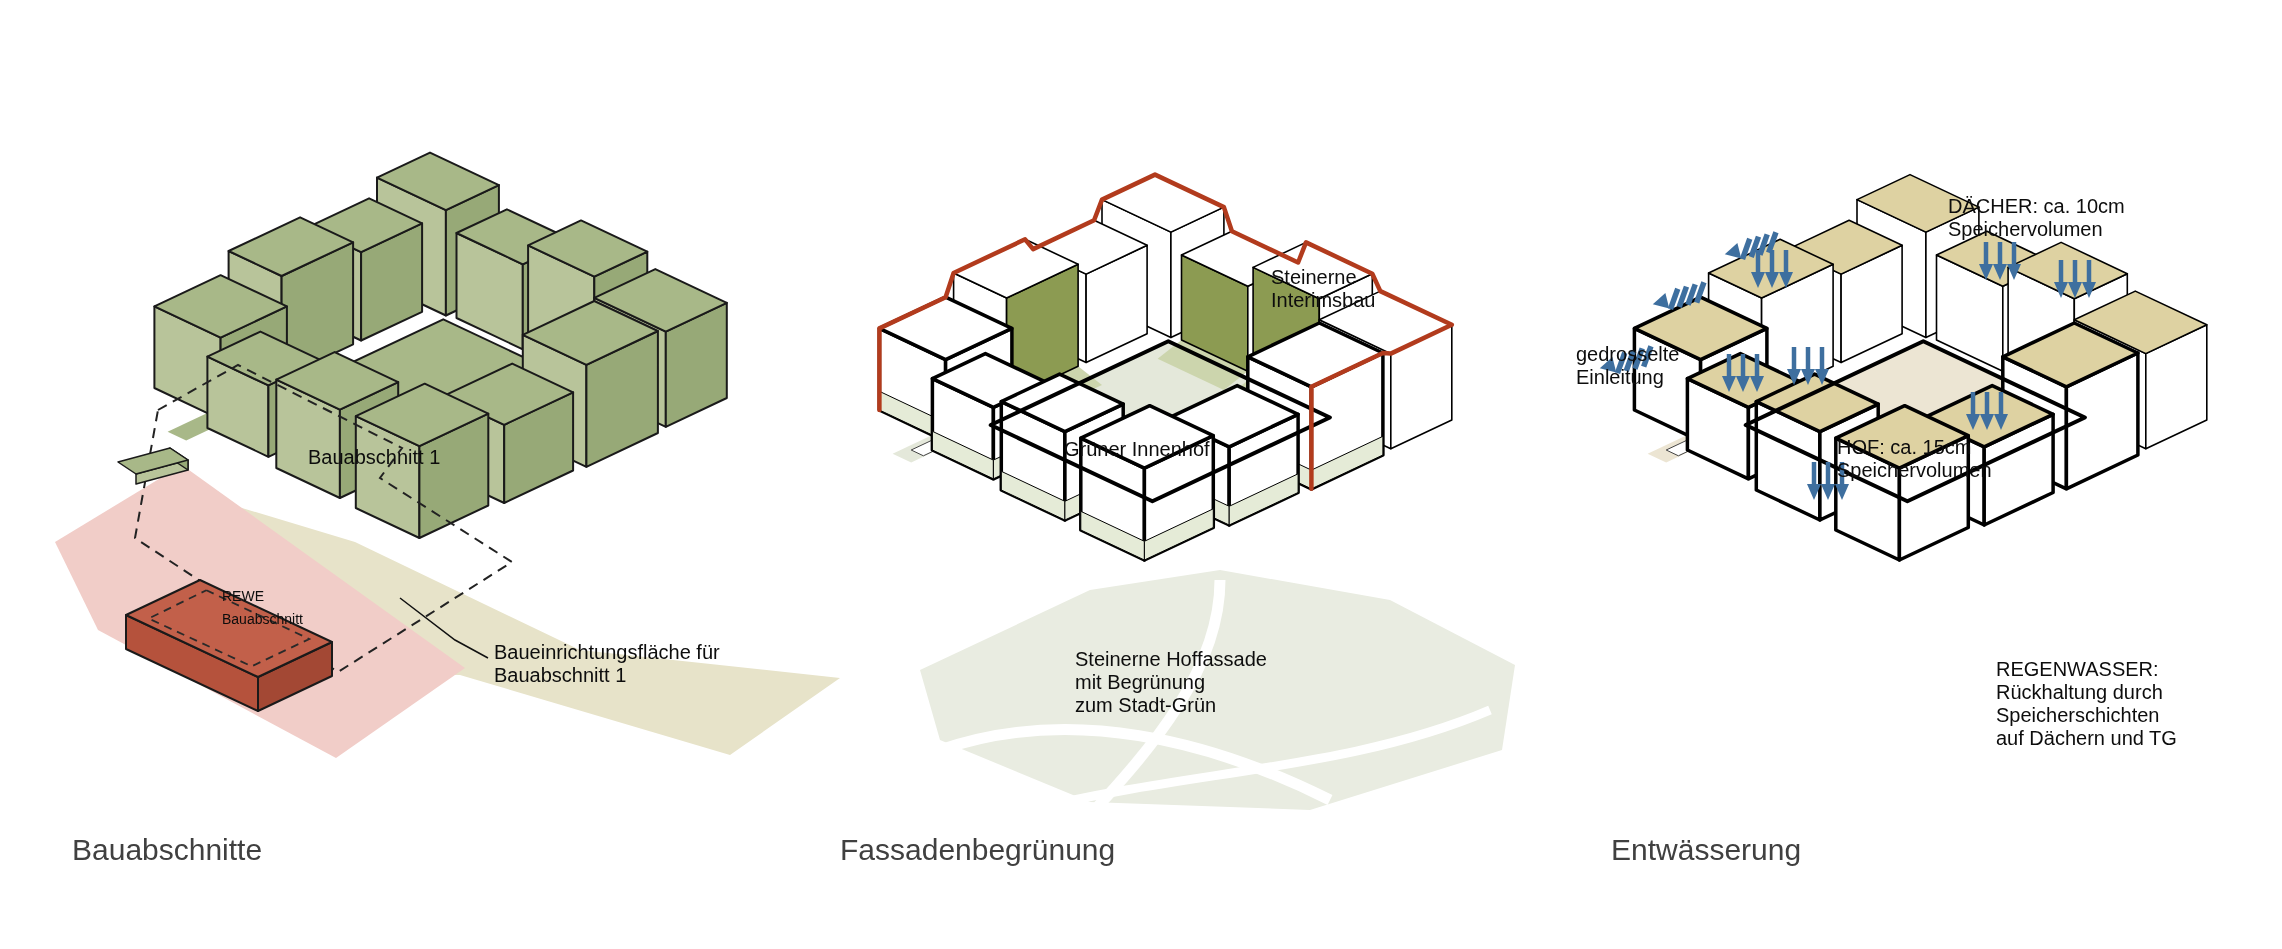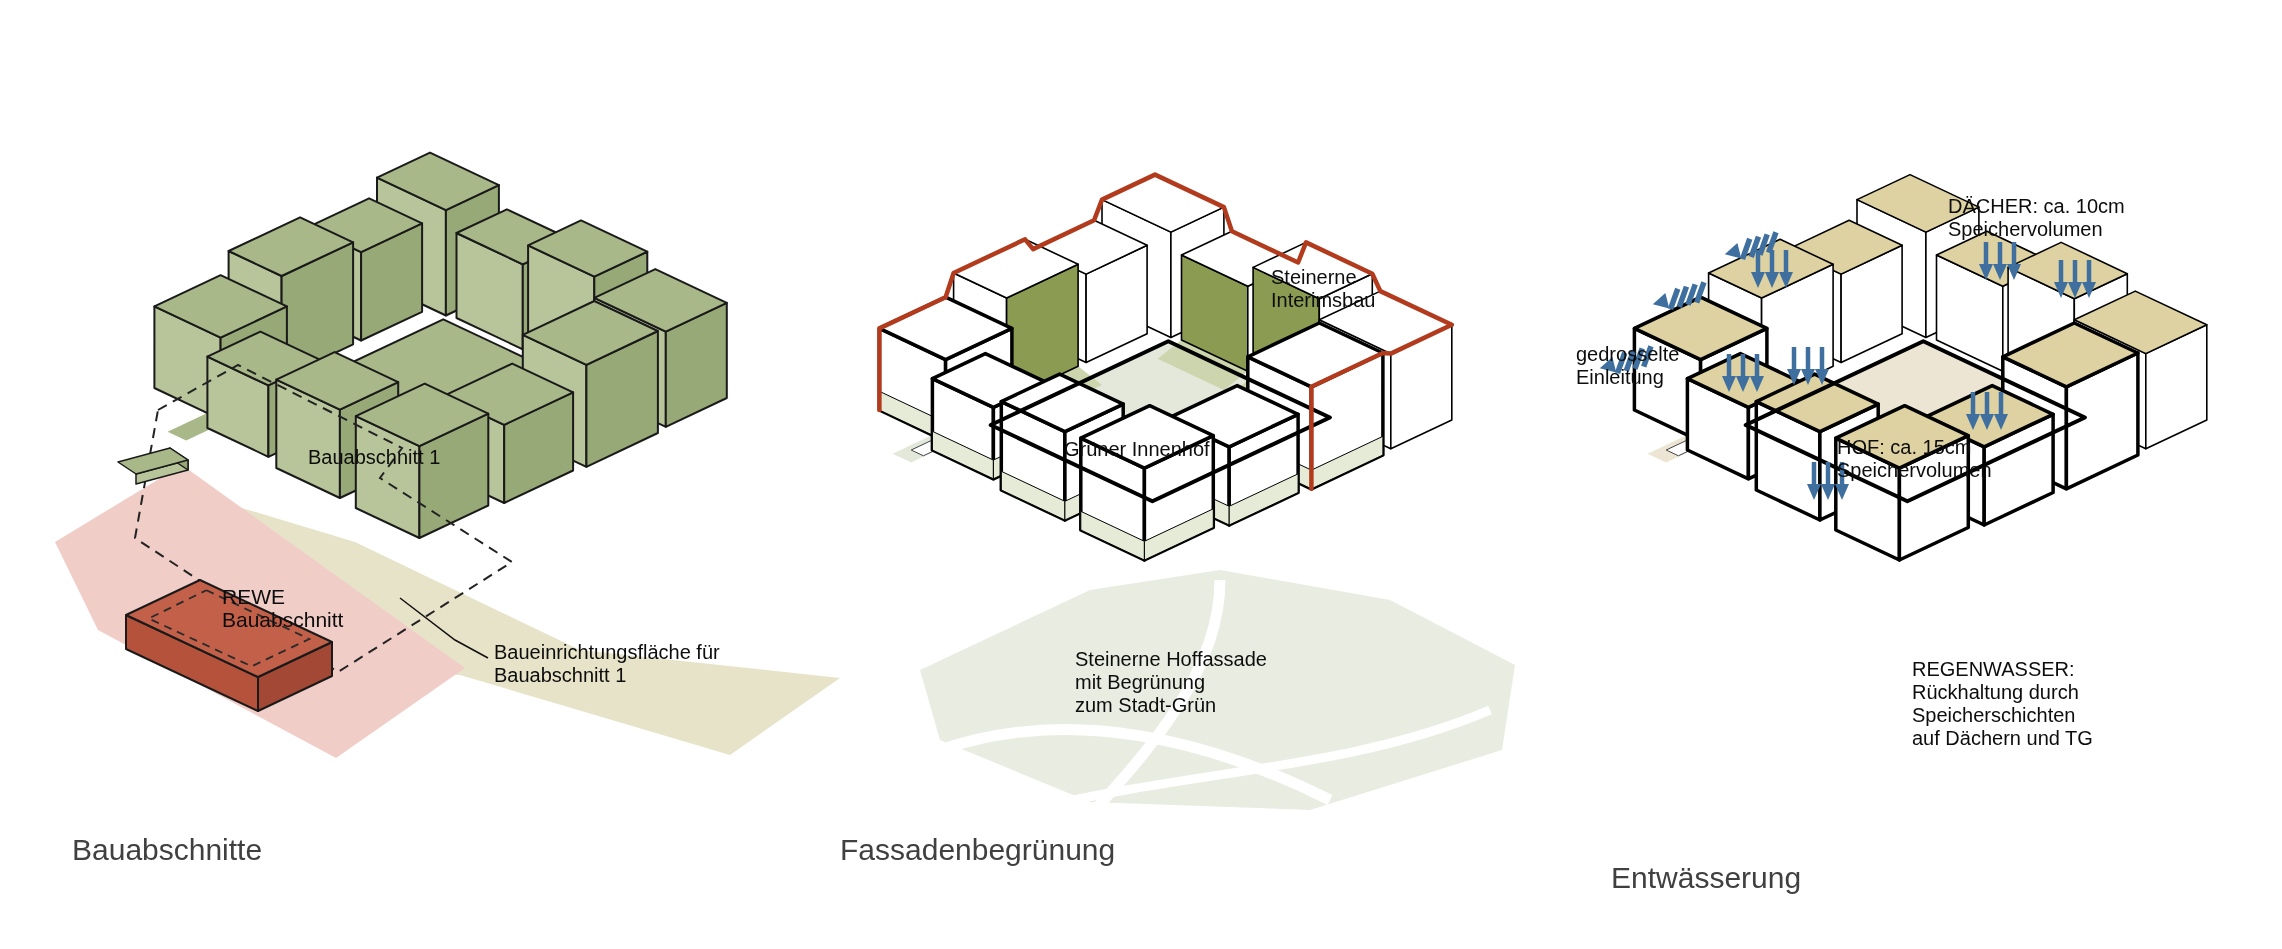--- a/index.html
+++ b/index.html
@@ -242,28 +242,28 @@
       <g transform="translate(75,252) rotate(-14)">
         <line x1="2" y1="-9" x2="-10" y2="9" stroke="#3e6f9f" stroke-width="5.5"></line>
         <line x1="11" y1="-9" x2="-1" y2="9" stroke="#3e6f9f" stroke-width="5.5"></line>
         <line x1="20" y1="-9" x2="8" y2="9" stroke="#3e6f9f" stroke-width="5.5"></line>
         <line x1="29" y1="-9" x2="17" y2="9" stroke="#3e6f9f" stroke-width="5.5"></line>
         <polygon points="-26.0,0.0 -11.0,-8.0 -11.0,8.0" fill="#3e6f9f"></polygon>
       </g>
     </svg>
 
   <div class="label" style="left:308px;top:446px"><span>Bauabschnitt 1</span></div>
-  <div class="label" style="left:222px;top:585px;font-size:21px"><div class="b">REWE</div><div>Bauabschnitt</div></div>
+  <div class="label" style="left:222px;top:585px;font-size:14px"><div class="b">REWE</div><div>Bauabschnitt</div></div>
   <div class="label" style="left:494px;top:641px"><div>Baueinrichtungsfläche für</div><div>Bauabschnitt 1</div></div>
   <div class="title" style="left:72px;top:833px"><span>Bauabschnitte</span></div>
 
   <div class="label" style="left:1271px;top:266px"><div>Steinerne</div><div class="b">Interimsbau</div></div>
   <div class="label b" style="left:1064px;top:438px"><span>Grüner Innenhof</span></div>
   <div class="label" style="left:1075px;top:648px"><div><span>Steinerne </span><span class="b">Hoffassade</span></div><div>mit Begrünung</div><div>zum Stadt-Grün</div></div>
   <div class="title" style="left:840px;top:833px"><span>Fassadenbegrünung</span></div>
 
   <div class="label" style="left:1948px;top:195px"><div><span class="b">DÄCHER:</span><span> ca. 10cm</span></div><div>Speichervolumen</div></div>
   <div class="label" style="left:1576px;top:343px"><div>gedrosselte</div><div>Einleitung</div></div>
   <div class="label" style="left:1837px;top:436px"><div><span class="b">HOF:</span><span> ca. 15cm</span></div><div>Speichervolumen</div></div>
-  <div class="label" style="left:1912px;top:658px"><div class="b">REGENWASSER:</div><div>Rückhaltung durch</div><div>Speicherschichten</div><div>auf Dächern und TG</div></div>
-  <div class="title" style="left:1611px;top:861px"><span>Entwässerung</span></div>
+  <div class="label" style="left:1996px;top:658px"><div class="b">REGENWASSER:</div><div>Rückhaltung durch</div><div>Speicherschichten</div><div>auf Dächern und TG</div></div>
+  <div class="title" style="left:1611px;top:833px"><span>Entwässerung</span></div>
 
 </div>
 
 </body></html>

